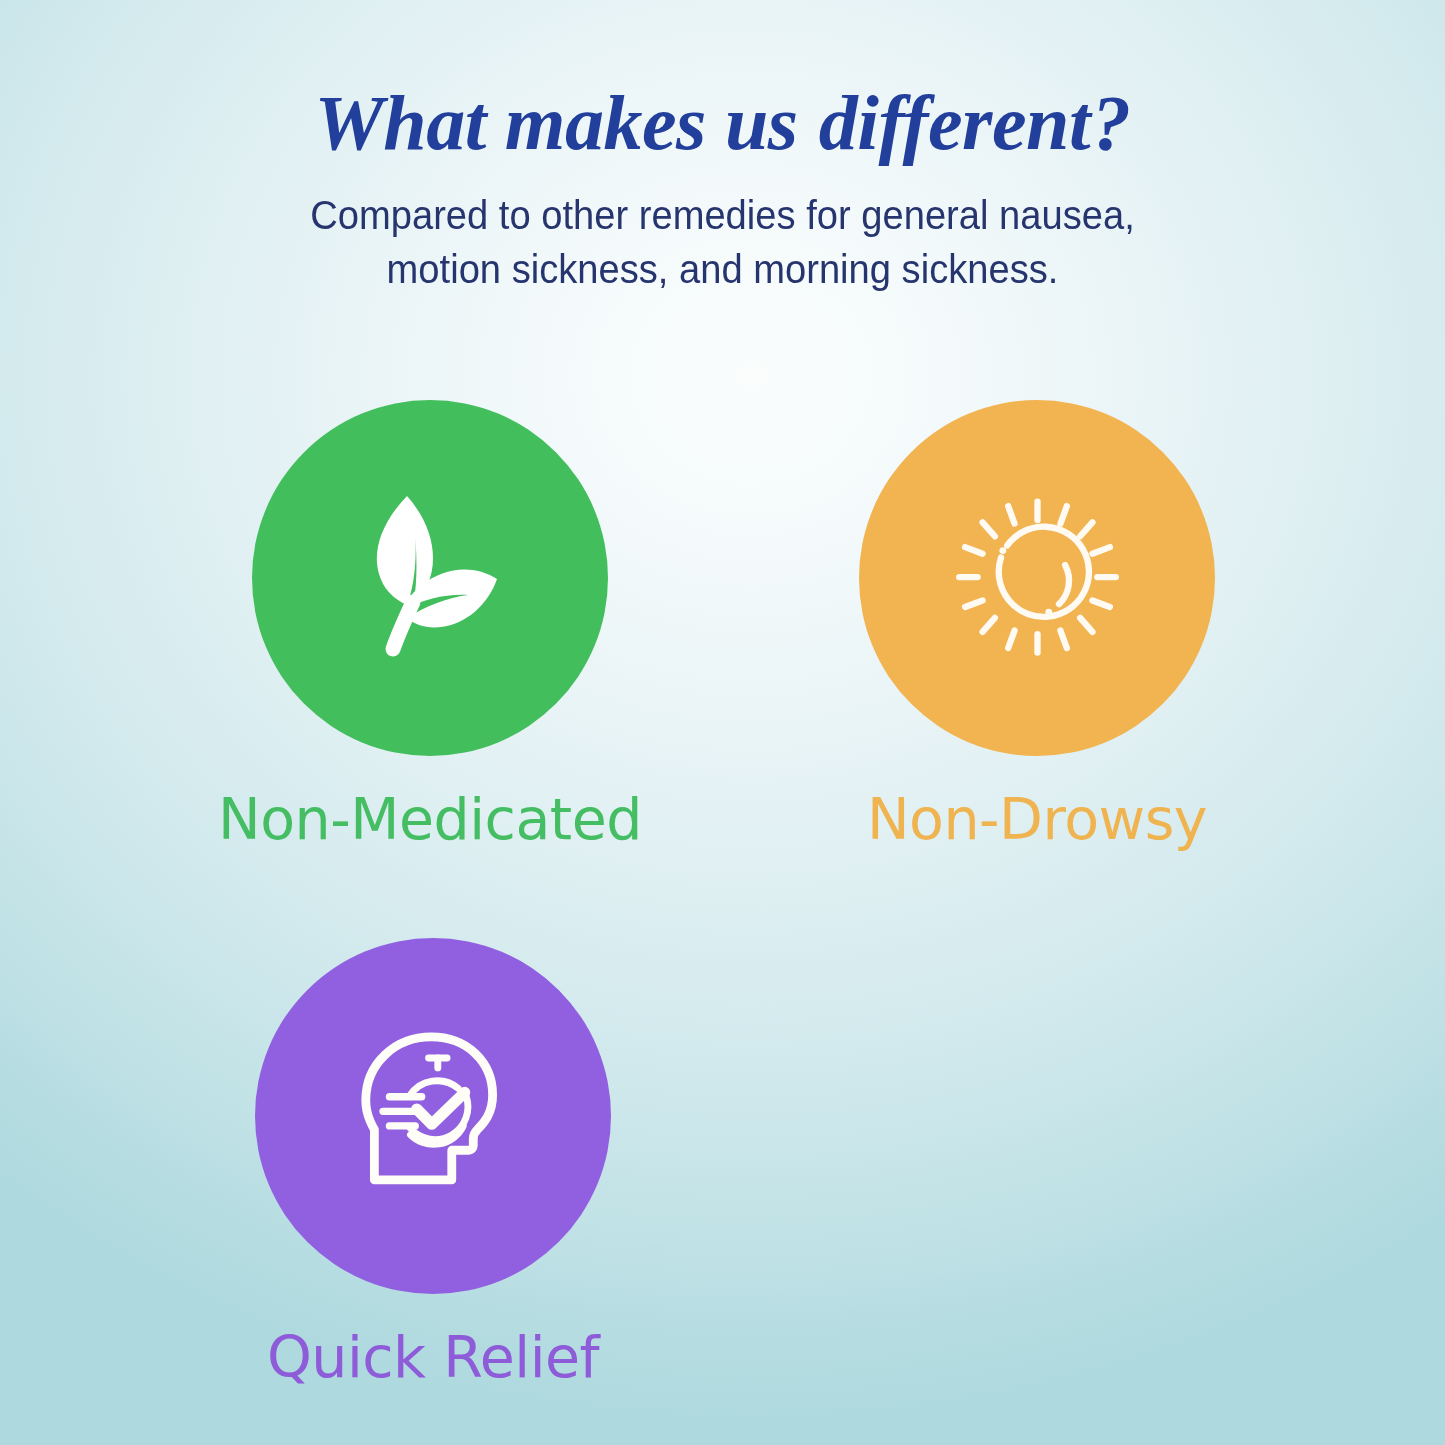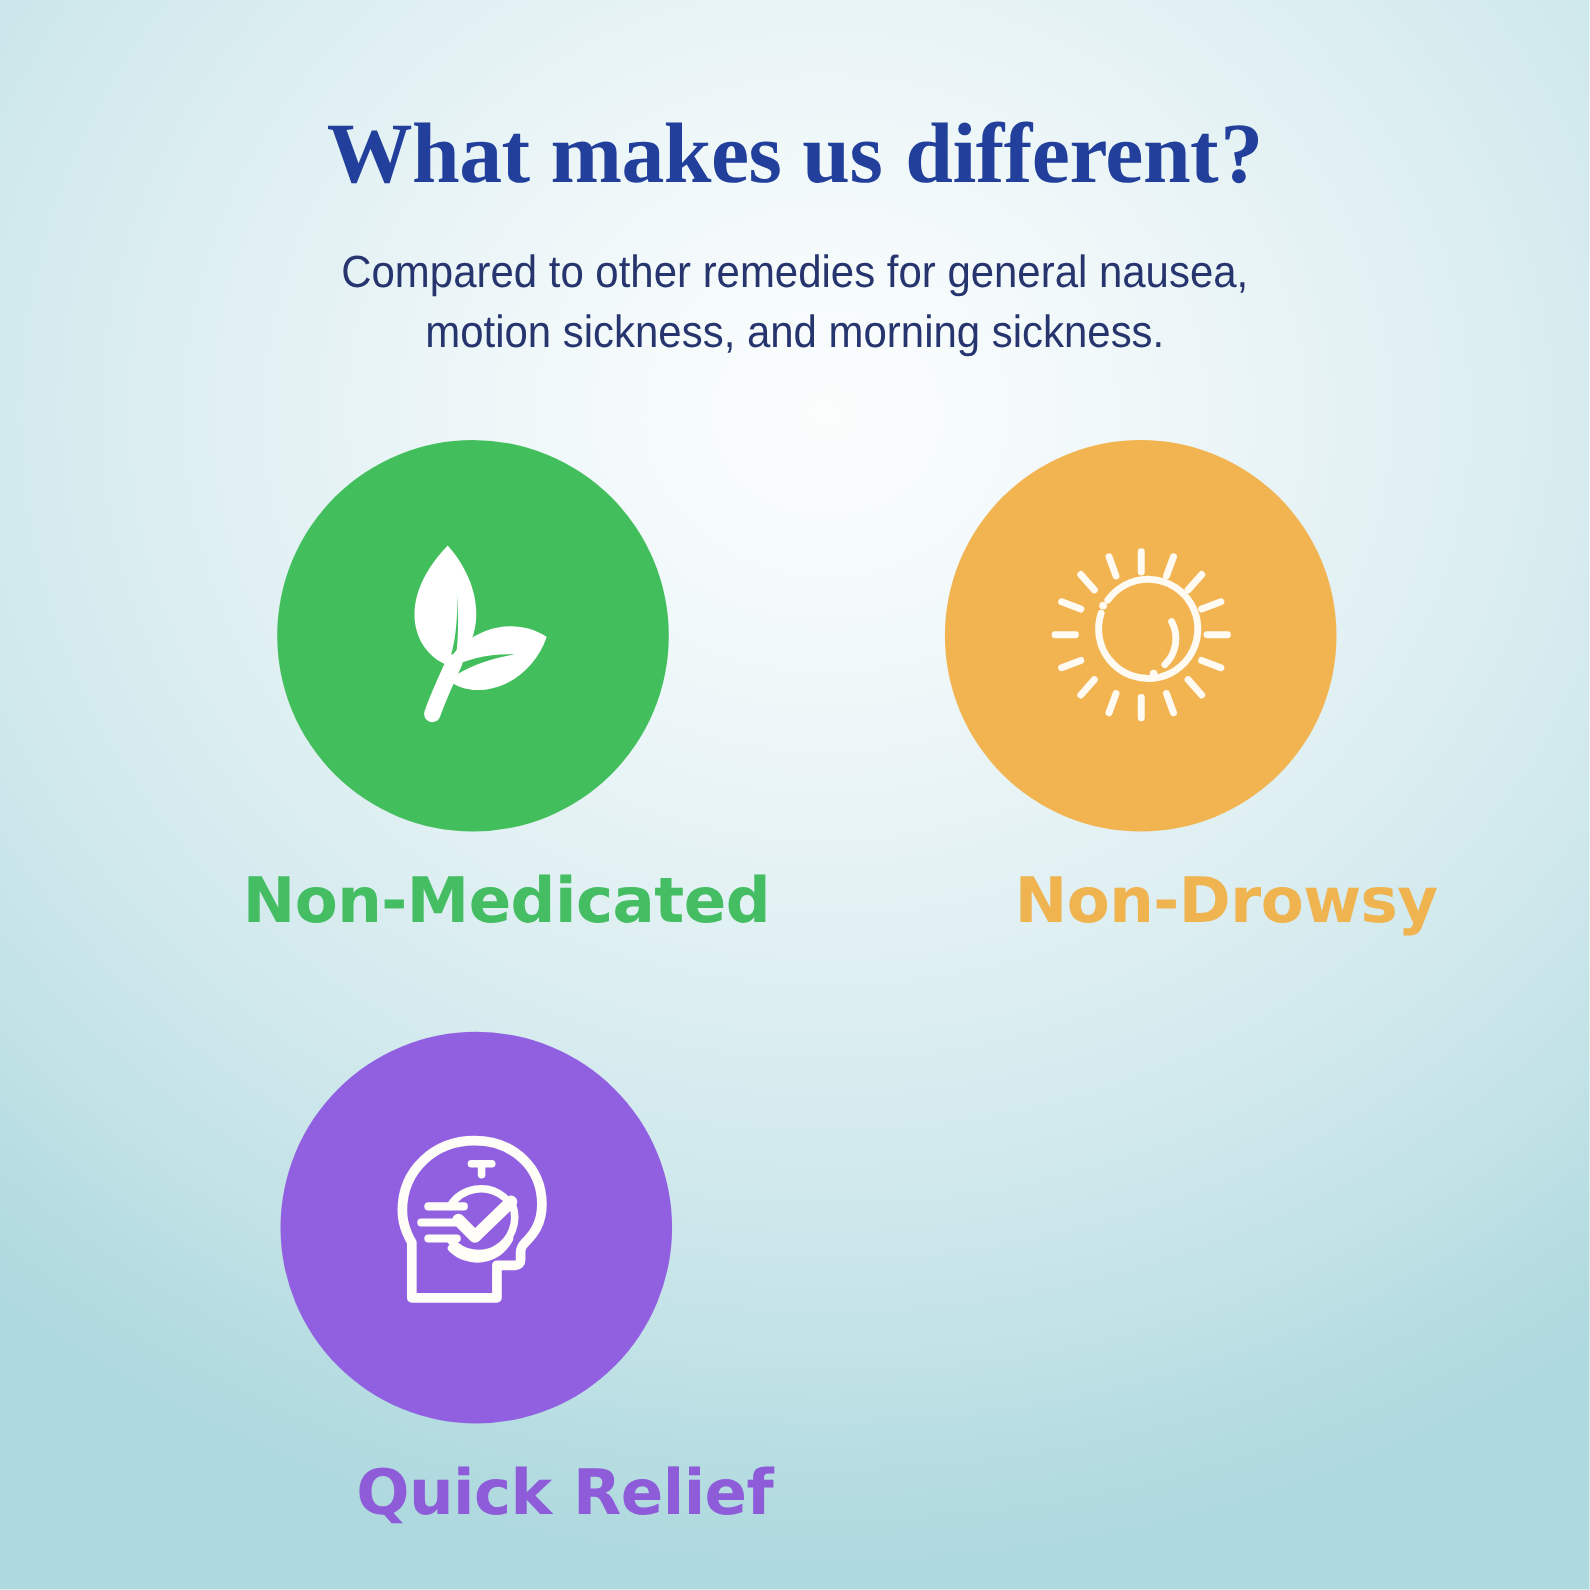--- a/index.html
+++ b/index.html
@@ -34,29 +34,30 @@
   
   .header {
     position: absolute;
     top: 0;
     left: 0;
     width: 1445px;
     text-align: center;
   }
 
   .title {
-    margin: 16px;
+    margin: 0;
     padding-top: 84px;
     font-family: "Liberation Serif", "DejaVu Serif", serif;
     font-weight: bold;
     font-size: 78px;
     line-height: 1.0;
     letter-spacing: -0.5px;
     color: #22409b;
     white-space: nowrap;
+    font-style: italic;
   }
   .title .plain { }
   .title .underlined {
     position: relative;
     display: inline-block;
     padding: 0 2px;
   }
   .title .underlined .ul-bar {
     position: absolute;
     left: 0;
@@ -107,25 +108,24 @@
     align-items: center;
     justify-content: center;
   }
   .icon-circle svg { display: block; }
 
   .feature-label {
     margin: 0;
     padding-top: 33px;
     font-family: "DejaVu Sans", "Liberation Sans", sans-serif;
     font-size: 57px;
-    font-weight: 700;
+    font-weight: 400;
     letter-spacing: -0.5px;
     line-height: 1.08;
     white-space: nowrap;
-    text-align: right;
   }
 </style>
 </head>
 <body>
 
 <div id="infographic">
 
   <div class="header">
     <h1 class="title">
       <span class="plain">What makes us </span><span class="underlined"><span class="ul-bar"></span><span>different</span></span><span class="plain">?</span>

